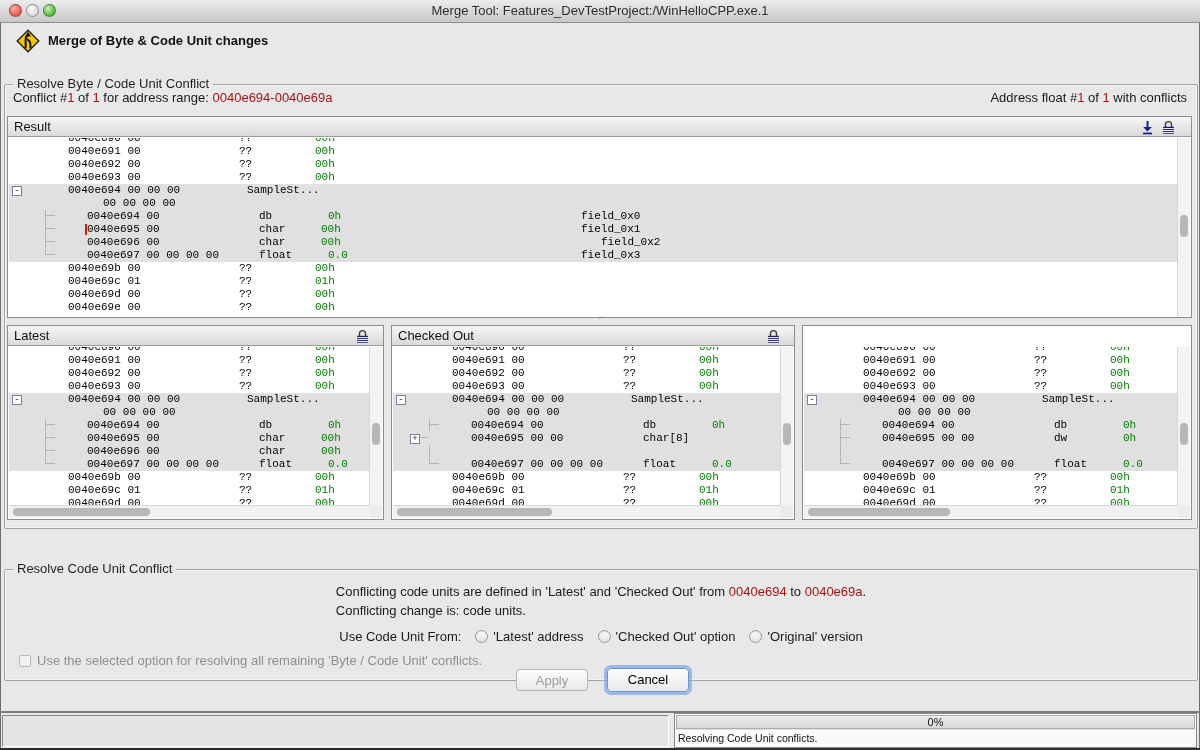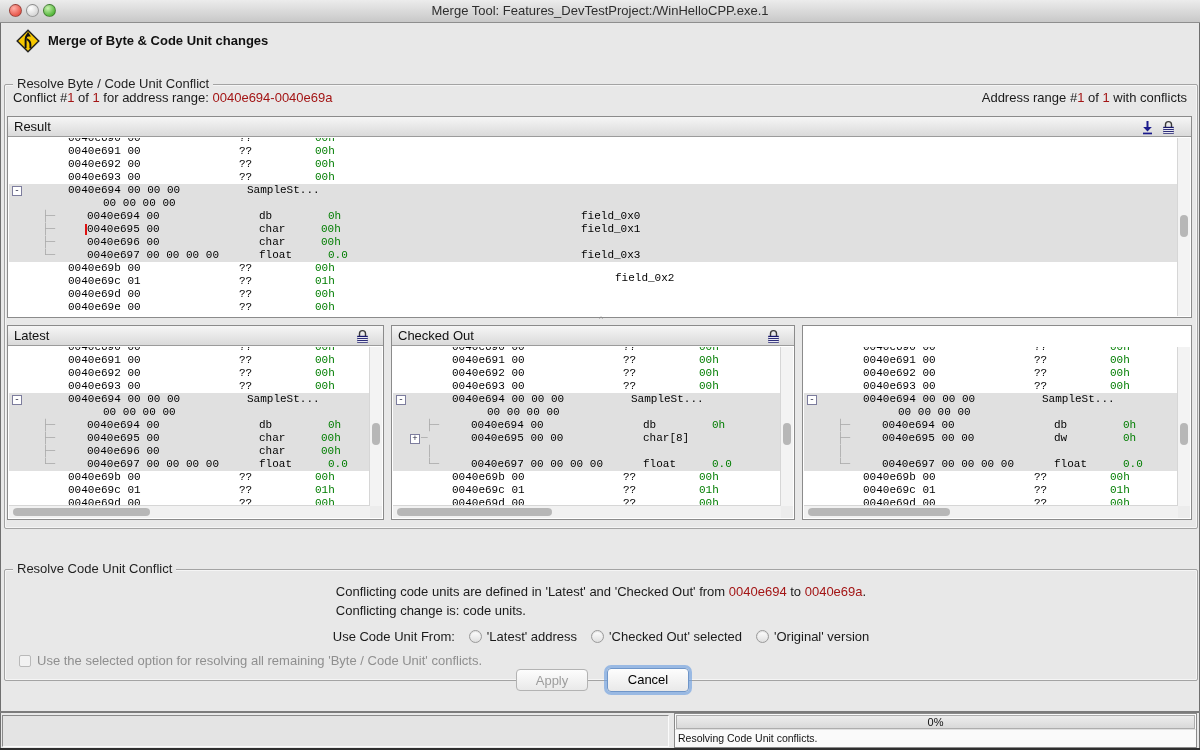--- a/index.html
+++ b/index.html
@@ -96,21 +96,21 @@
     <path d="M12,16 V13 Q12,10 9,8.5" stroke="#111" stroke-width="1.6" fill="none"></path>
     <polygon points="10,2.2 12.4,6.2 7.8,6.2" fill="#111"></polygon>
   </svg>
   <span class="ptitle">Merge of Byte &amp; Code Unit changes</span>
 </div>
 
 <div class="grp" style="left:4px;top:84px;width:1192px;height:443px;">
   <span class="grp-label">Resolve Byte / Code Unit Conflict</span>
   <div class="cline">
     <span><span>Conflict #</span><span class="red">1</span><span> of </span><span class="red">1</span><span> for address range: </span><span class="red">0040e694-0040e69a</span></span>
-    <span class="right"><span>Address range #</span><span class="red">1</span><span> of </span><span class="red">1</span><span> with conflicts</span></span>
+    <span class="right"><span>Address float #</span><span class="red">1</span><span> of </span><span class="red">1</span><span> with conflicts</span></span>
   </div>
 </div>
 
 <div class="panel" style="left:7px;top:116px;width:1185px;height:202px;">
   <div class="panel-hdr">
     <span>Result</span>
     <span class="icons">
       <svg width="13" height="15" viewBox="0 0 13 15">
         <rect x="5.5" y="1" width="2" height="6.5" fill="#1a1a8c"></rect>
         <polygon points="2.2,7 10.8,7 6.5,11.5" fill="#1a1a8c"></polygon>
@@ -167,21 +167,21 @@
         <span class="seg code" style="left: 78px;">0040e695 00</span>
         <span class="seg code" style="left: 250px;">char</span>
         <span class="seg val" style="left: 312px;">00h</span>
         <span class="seg code" style="left: 572px;">field_0x1</span>
       </div>
       <div class="lrow hl">
         <span class="seg tree" style="left: 33px;">├─</span>
         <span class="seg code" style="left: 78px;">0040e696 00</span>
         <span class="seg code" style="left: 250px;">char</span>
         <span class="seg val" style="left: 312px;">00h</span>
-        <span class="seg code" style="left: 606px; margin-top: 36px;">field_0x2</span>
+        <span class="seg code" style="left: 592px;">field_0x2</span>
       </div>
       <div class="lrow hl">
         <span class="seg tree" style="left: 33px;">└─</span>
         <span class="seg code" style="left: 78px;">0040e697 00 00 00 00</span>
         <span class="seg code" style="left: 250px;">float</span>
         <span class="seg val" style="left: 319px;">0.0</span>
         <span class="seg code" style="left: 572px;">field_0x3</span>
       </div>
       <div class="lrow">
         <span class="seg code" style="left: 59px;">0040e69b 00</span>
@@ -473,21 +473,21 @@
     <div>Conflicting change is: code units.</div>
   </div>
   <div class="radio-row">
     <span>Use Code Unit From:</span>
     <span class="radio-opt">
       <span class="radio"></span>
       <span>'Latest' address</span>
     </span>
     <span class="radio-opt">
       <span class="radio"></span>
-      <span>'Checked Out' selected</span>
+      <span>'Checked Out' option</span>
     </span>
     <span class="radio-opt">
       <span class="radio"></span>
       <span>'Original' version</span>
     </span>
   </div>
   <div class="chk-row">
     <span class="checkbox"></span>
     <span>Use the selected option for resolving all remaining 'Byte / Code Unit' conflicts.</span>
   </div>

